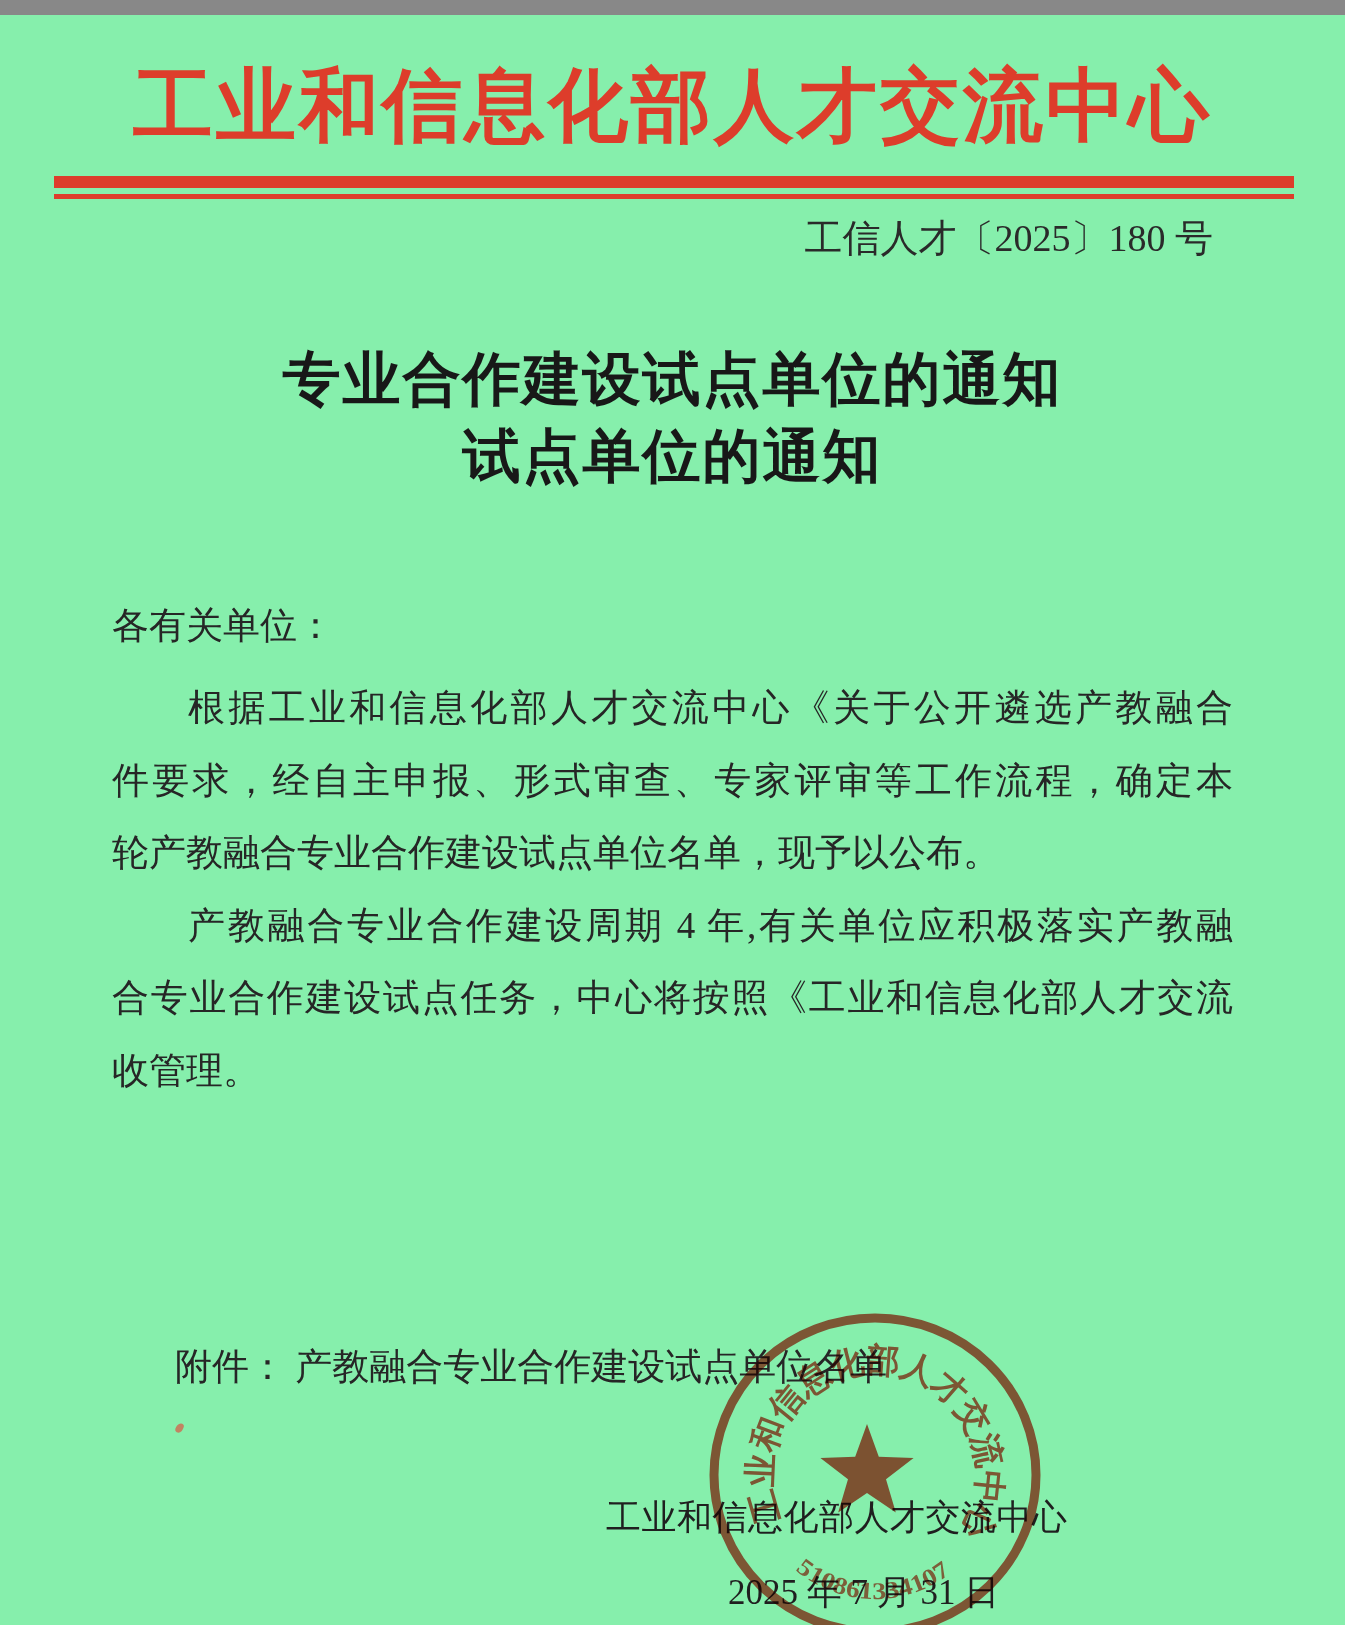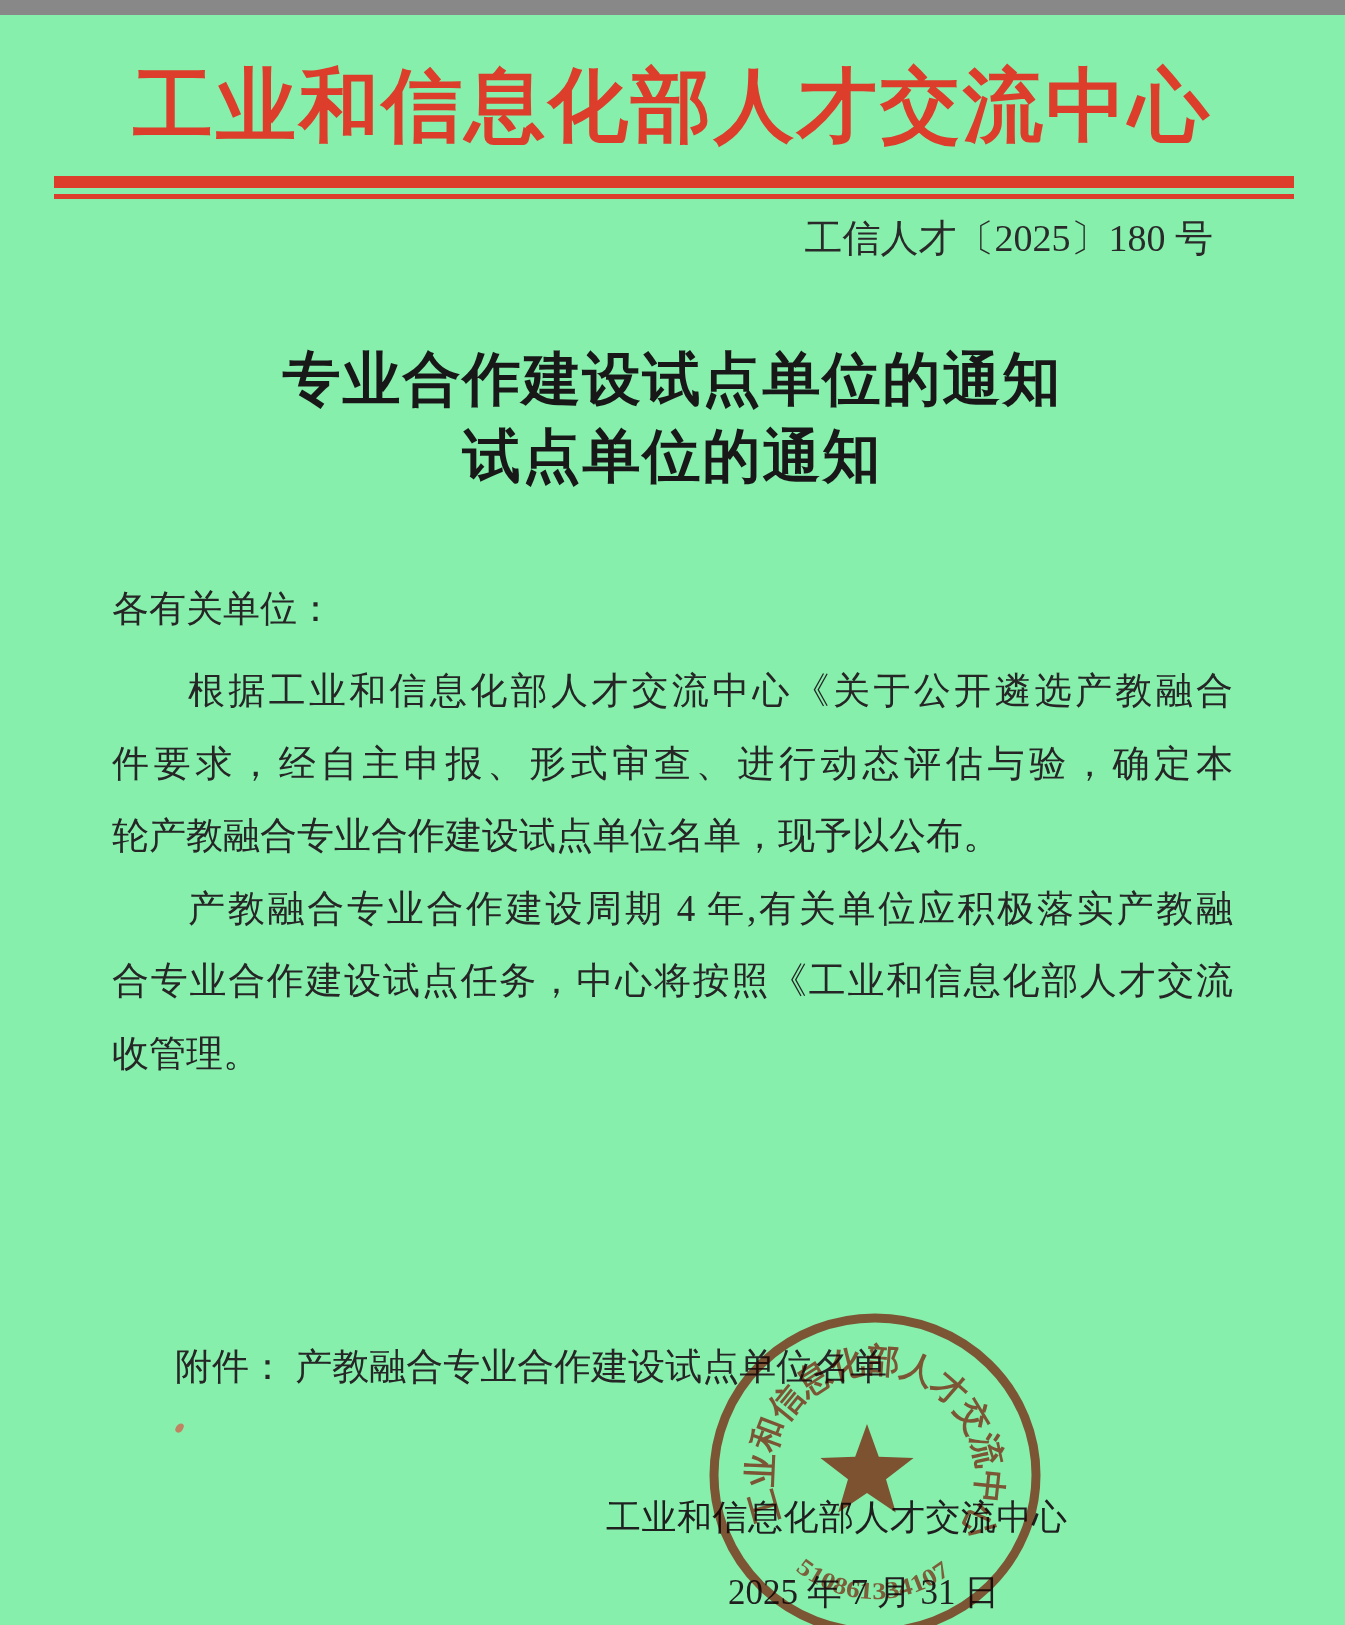--- a/index.html
+++ b/index.html
@@ -53,21 +53,21 @@
     font-size: 58px;
     font-weight: bold;
     line-height: 77px;
     letter-spacing: 2px;
     color: #181818;
   }
 
   
   .body-block {
     position: absolute;
-    left: 112px; top: 557px;
+    left: 112px; top: 574px;
     width: 1121px;
     font-size: 37px;
     color: #262626;
   }
   .salutation {
     line-height: 73px;
     text-align: left;
   }
   .para { margin: 0; }
   .para1 { margin-top: 10px; }
@@ -144,21 +144,21 @@
   <div class="doc-title">
     <div>专业合作建设试点单位的通知</div>
     <div>试点单位的通知</div>
   </div>
 
   <div class="body-block">
     <div class="salutation">各有关单位：</div>
 
     <div class="para para1">
       <div class="body-line indent">根据工业和信息化部人才交流中心《关于公开遴选产教融合</div>
-      <div class="body-line">件要求，经自主申报、形式审查、进行动态评估与验，确定本</div>
+      <div class="body-line">件要求，经自主申报、形式审查、专家评审等工作流程，确定本</div>
       <div class="body-line para-end">轮产教融合专业合作建设试点单位名单，现予以公布。</div>
     </div>
 
     <div class="para para2">
       <div class="body-line indent">产教融合专业合作建设周期 4 年,有关单位应积极落实产教融</div>
       <div class="body-line">合专业合作建设试点任务，中心将按照《工业和信息化部人才交流</div>
       <div class="body-line para-end">收管理。</div>
     </div>
   </div>
 

